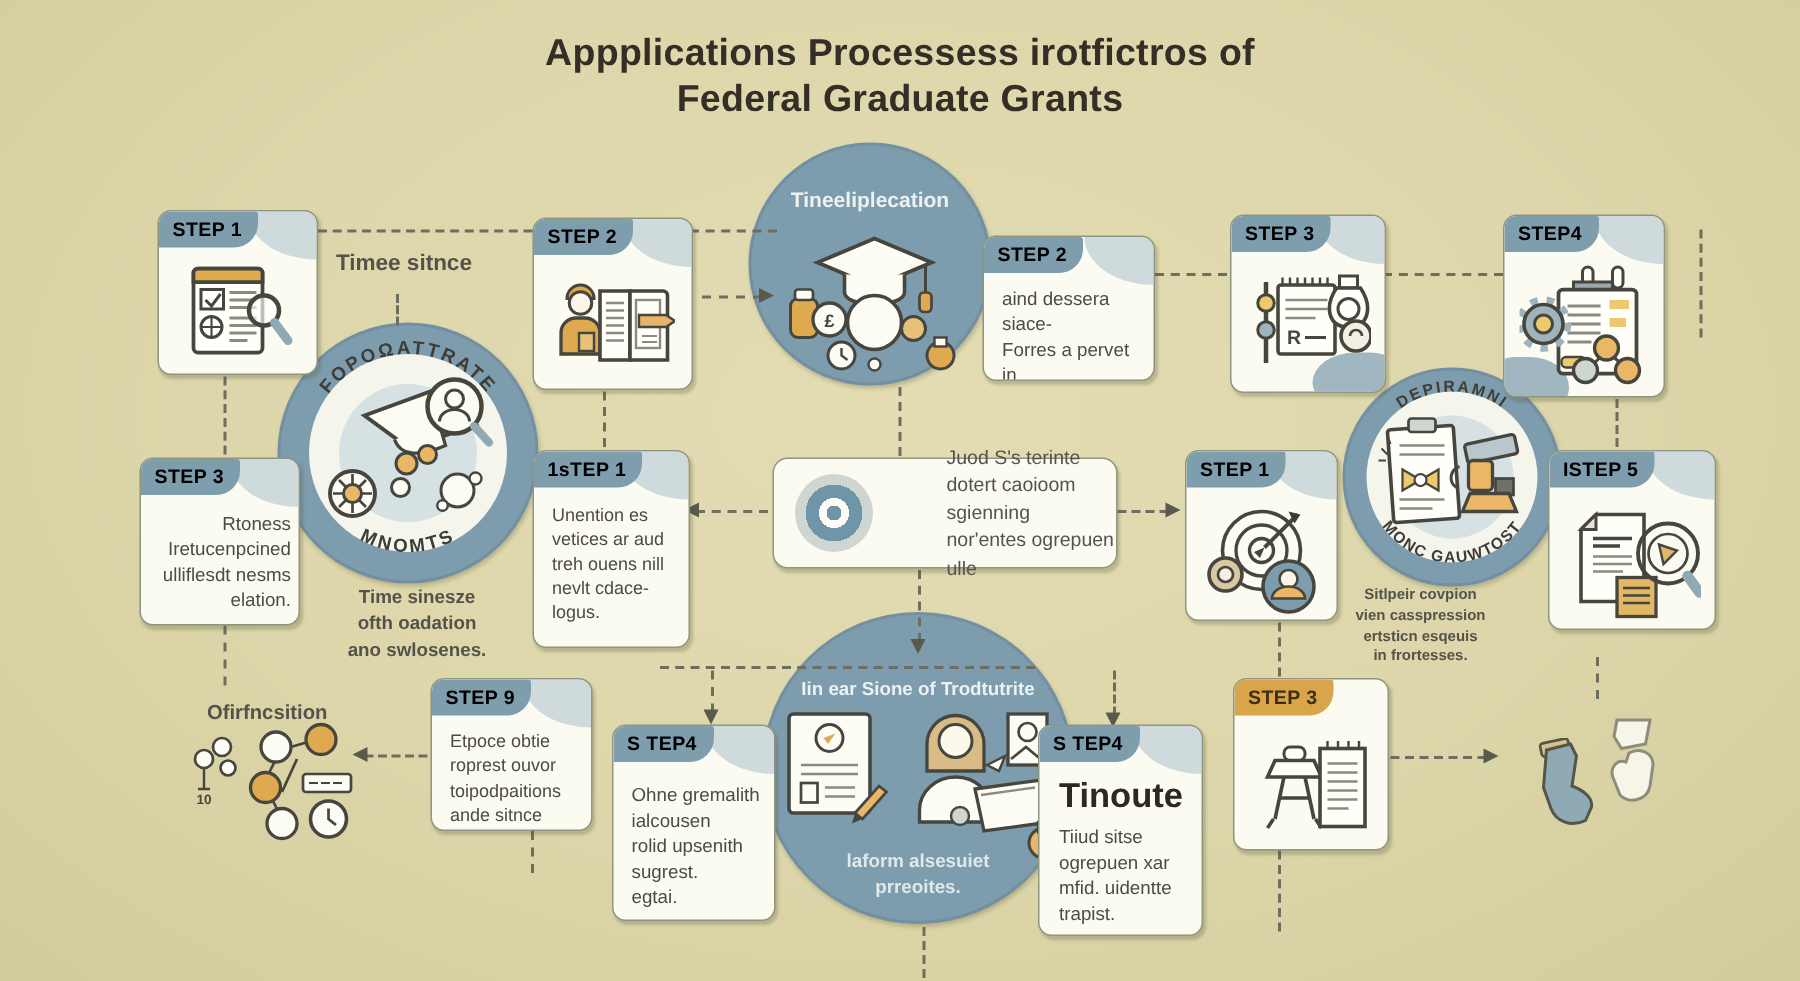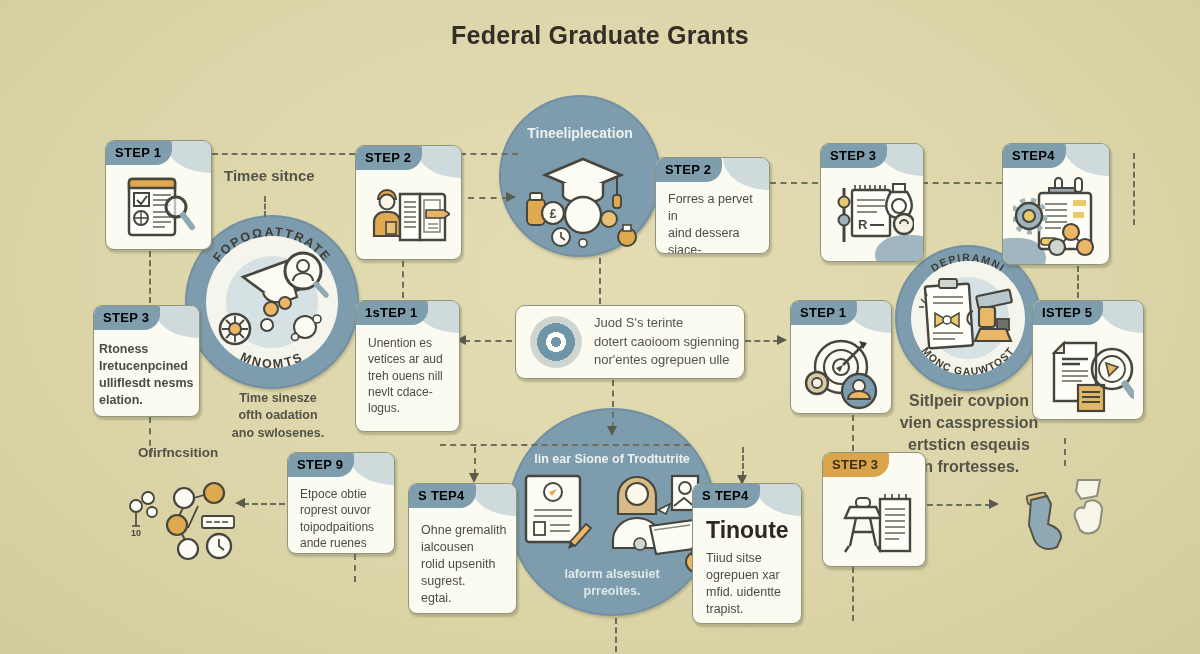--- a/index.html
+++ b/index.html
@@ -16,55 +16,56 @@
   .tab{position:absolute;top:0;left:0;background:#7e9dad;color:#000000;font-weight:bold;
     font-size:13px;padding:4px 11px 5px 9px;border-radius:7px 2px 16px 0;letter-spacing:.3px;z-index:2;}
   .tab.orange{background:#d9a44a;color:#3d2f14;}
   .swoosh{position:absolute;top:0;right:0;width:46px;height:32px;background:#a9bfca;
     border-radius:0 7px 0 100%;opacity:.55;z-index:1;}
   .blob-br{position:absolute;bottom:-14px;right:-10px;width:58px;height:40px;background:#8fa9b8;
     border-radius:60% 40% 0 60%;opacity:.85;}
   .blob-bl{position:absolute;bottom:-16px;left:-12px;width:55px;height:42px;background:#8fa9b8;
     border-radius:40% 55% 60% 0;opacity:.85;}
   .card-body{position:absolute;left:12px;right:7px;color:#4d4c44;font-size:12.5px;line-height:1.36;z-index:2;}
-  .card-body.center{text-align:left;left:5px;right:5px;font-weight:bold;}
+  .card-body.center{text-align:right;left:5px;right:5px;}
   .big-title{position:absolute;left:13px;font-size:23px;font-weight:bold;color:#2c2822;z-index:2;}
   .cicon{position:absolute;z-index:2;}
   
   .circle{position:absolute;border-radius:50%;z-index:1;}
   .c-outer{background:#7d9cae;box-shadow:1px 2px 3px rgba(90,85,55,.3), inset 0 0 0 2px rgba(60,80,92,.15);}
   .c-white{position:absolute;background:#f5f5ec;border-radius:50%;}
   .c-inner{position:absolute;background:#d6e1e4;border-radius:50%;}
   .arc-svg{position:absolute;left:0;top:0;}
   .arc-text{font-weight:bold;fill:#3d3d36;}
   .circ-label{position:absolute;width:100%;text-align:center;font-weight:bold;color:#edf2f0;}
   .circ-lines{position:absolute;width:100%;text-align:center;font-weight:bold;color:#dfe9e8;
     font-size:12.5px;line-height:1.35;}
   
   .cbox{position:absolute;background:#fcfbf2;border:1.6px solid #8e967f;border-radius:10px;
     box-shadow:1.5px 2.5px 2px rgba(90,85,55,.28);z-index:3;display:flex;align-items:center;}
   .donut{width:52px;height:52px;border-radius:50%;margin:0 12px 0 14px;flex:0 0 auto;
     background:radial-gradient(circle at 50% 50%, #6f96a8 0 5px, #fdfdf6 5px 10px, #6f96a8 10px 19px, #cfd6d2 19px 26px);}
-  .cbox-text{font-size:13px;color:#55544c;line-height:1.42;}
+  .cbox-text{font-size:13px;color:#55544c;line-height:1.42;margin-left:37px;}
   
   .note{position:absolute;z-index:2;color:#54534a;font-weight:bold;text-align:center;line-height:1.38;}
   
   .dash-h{position:absolute;border-top:2.2px dashed #6e6e5e;z-index:2;}
   .dash-v{position:absolute;border-left:2.2px dashed #6e6e5e;z-index:2;}
   .arw{position:absolute;width:0;height:0;z-index:2;}
   .arw.r{border-top:5.5px solid transparent;border-bottom:5.5px solid transparent;border-left:10px solid #5a5a4c;}
   .arw.l{border-top:5.5px solid transparent;border-bottom:5.5px solid transparent;border-right:10px solid #5a5a4c;}
   .arw.d{border-left:5.5px solid transparent;border-right:5.5px solid transparent;border-top:10px solid #5a5a4c;}
 </style>
 </head>
 <body>
 
 <div id="canvas">
 
   <div class="title">
+    <div>Appplications Processess irotfictros of</div>
     <div>Federal Graduate Grants</div>
   </div>
 
   <div class="circle c-outer" style="left:185px;top:215px;width:174px;height:174px">
     <div class="c-white" style="left:21px;top:21px;width:132px;height:132px"></div>
     <div class="c-inner" style="left:41px;top:41px;width:92px;height:92px"></div>
     <svg class="arc-svg" width="174" height="174" viewBox="0 0 174 174">
       <defs>
         <path id="arcLT" d="M 21 87 A 66 66 0 0 1 153 87"></path>
         <path id="arcLB" d="M 21 87 A 66 66 0 0 0 153 87"></path>
@@ -205,22 +206,22 @@
   <div class="dash-v" style="left:615px;top:618px;height:34px"></div>
   <div class="dash-v" style="left:1133px;top:153px;height:72px"></div>
   <div class="dash-v" style="left:1077px;top:266px;height:32px"></div>
 
   <div class="note" style="left:224px;top:166px;font-size:15px">Timee sitnce</div>
   <div class="note" style="left:213px;top:390px;width:130px;font-size:12.5px">
     <div>Time sinesze</div>
     <div>ofth oadation</div>
     <div>ano swlosenes.</div>
   </div>
-  <div class="note" style="left:138px;top:444px;font-size:13.5px">Ofirfncsition</div>
-  <div class="note" style="left:893px;top:390px;width:152px;font-size:16px">
+  <div class="note" style="left:138px;top:466px;font-size:13.5px">Ofirfncsition</div>
+  <div class="note" style="left:871px;top:390px;width:152px;font-size:10px">
     <div>Sitlpeir covpion</div>
     <div>vien casspression</div>
     <div>ertsticn esqeuis</div>
     <div>in frortesses.</div>
   </div>
 
   <svg style="position:absolute;left:122px;top:478px;z-index:2" width="120" height="85" viewBox="0 0 120 85">
     <path d="M62 28 l-5 10 M72 20 l10 -3 M60 56 l4 8 M66 50 l10 -22" stroke="#46463e" stroke-width="1.8"></path>
     <circle cx="62" cy="20" r="10" fill="#fdfcf4" stroke="#46463e" stroke-width="2.2"></circle>
     <circle cx="92" cy="15" r="10" fill="#dfa94f" stroke="#46463e" stroke-width="2.2"></circle>
@@ -285,22 +286,22 @@
       <rect x="58" y="20" width="16" height="32" fill="none" stroke="#8a8a80" stroke-width="1.6"></rect>
       <path d="M60 30 h18 l6 4 -6 4 h-18 z" fill="#e7b469" stroke="#46463e" stroke-width="1.6"></path>
       <path d="M62 44 h10 M62 48 h10" stroke="#8a8a80" stroke-width="1.4"></path>
     </svg>
   </div>
 
   <div class="card" style="left:655px;top:157px;width:113px;height:95px">
     <div class="swoosh"></div>
     <div class="tab">STEP 2</div>
     <div class="card-body" style="top:33px">
+      <div>aind dessera siace-</div>
       <div>Forres a pervet in</div>
-      <div>aind dessera siace-</div>
 
     </div>
   </div>
 
   <div class="card" style="left:820px;top:143px;width:102px;height:117px">
     <div class="swoosh"></div>
     <div class="blob-br"></div>
     <div class="tab">STEP 3</div>
     <svg class="cicon" style="left:9px;top:32px" width="84" height="76" viewBox="0 0 84 76">
       <line x1="14" y1="12" x2="14" y2="66" stroke="#46463e" stroke-width="3"></line>
@@ -366,21 +367,21 @@
     </div>
   </div>
 
   <div class="card" style="left:287px;top:452px;width:106px;height:100px">
     <div class="swoosh"></div>
     <div class="tab">STEP 9</div>
     <div class="card-body" style="top:33px;font-size:12px">
       <div>Etpoce obtie</div>
       <div>roprest ouvor</div>
       <div>toipodpaitions</div>
-      <div>ande ruenes</div>
+      <div>ande sitnce</div>
     </div>
   </div>
 
   <div class="card" style="left:408px;top:483px;width:107px;height:129px">
     <div class="swoosh"></div>
     <div class="tab">S TEP4</div>
     <div class="card-body" style="top:38px">
       <div>Ohne gremalith</div>
       <div>ialcousen</div>
       <div>rolid upsenith</div>

